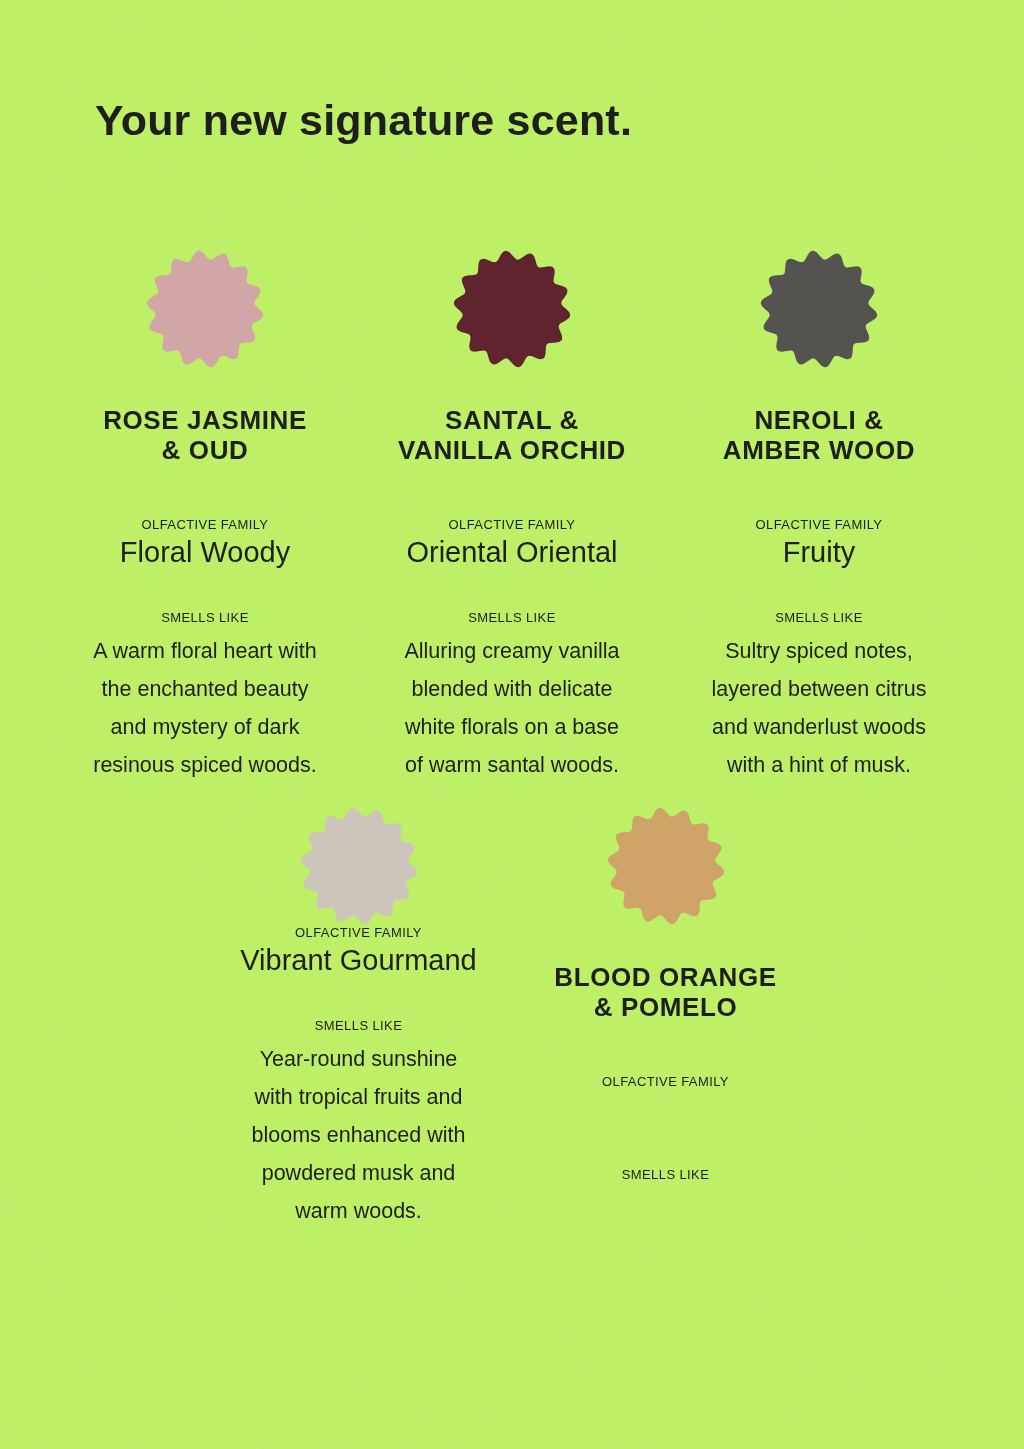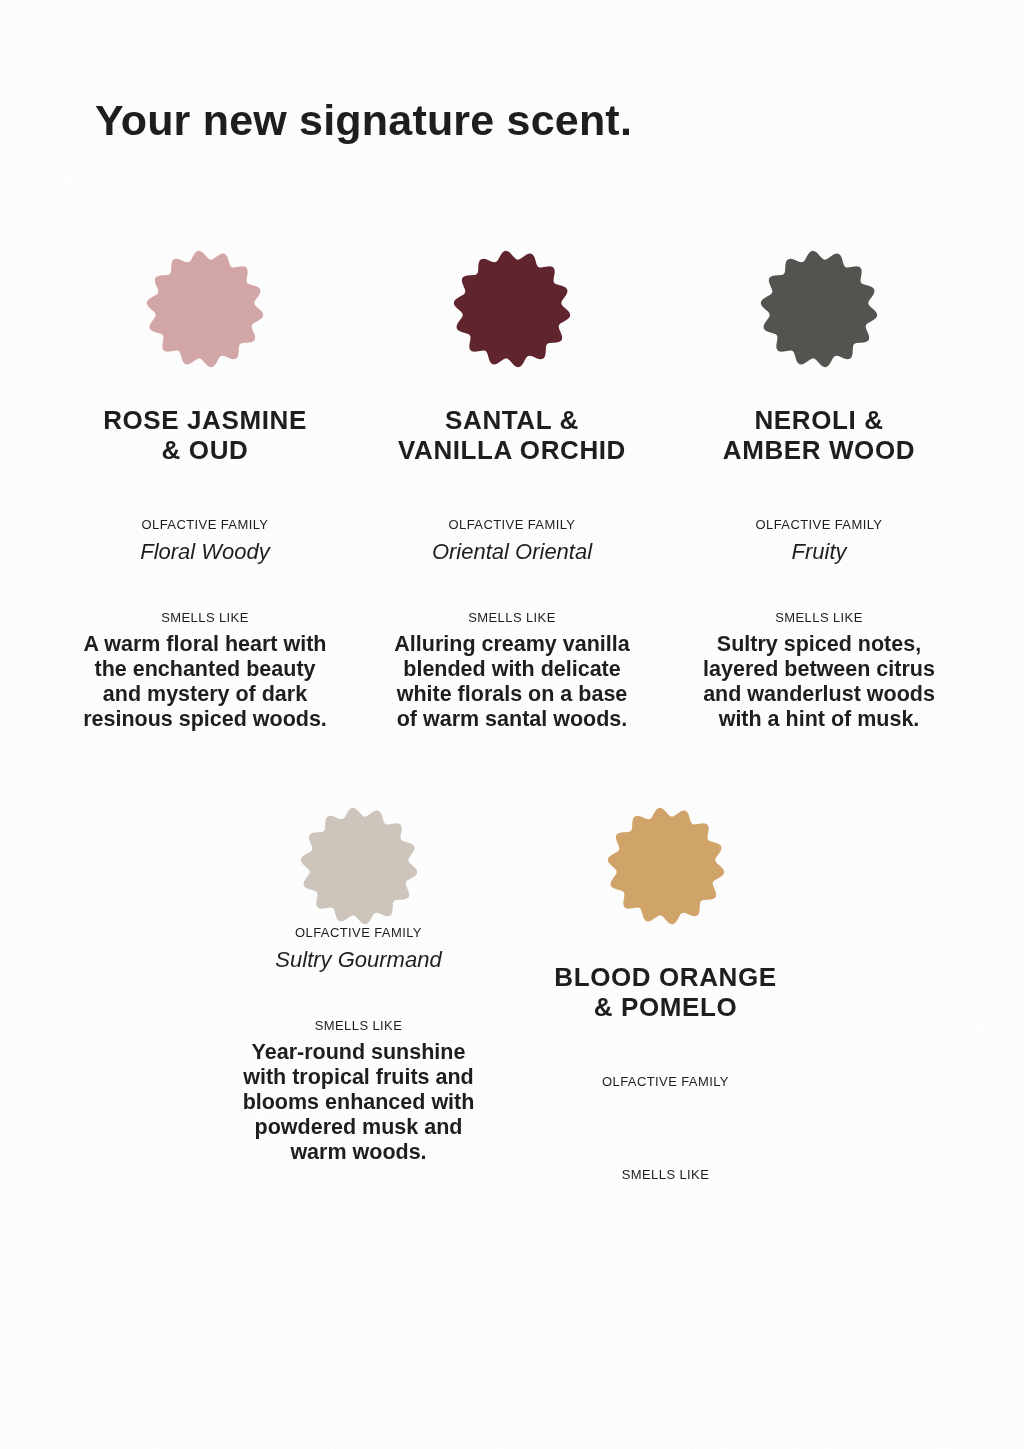--- a/index.html
+++ b/index.html
@@ -5,21 +5,21 @@
   html,body{margin:0;padding:0;}
   body{
     font-family:"Liberation Sans","DejaVu Sans",sans-serif;
     color:#1e1e1c;
     background:#dfdcd7;
   }
   .page{
     position:relative;
     width:1024px;
     height:1449px;
-    background:#ffffff;
+    background:#bef264;
     overflow:hidden;
   }
   .grain{
     position:absolute;
     inset:0;
     width:100%;
     height:100%;
     pointer-events:none;
     opacity:.5;
   }
@@ -65,30 +65,28 @@
   }
   .family-slot{height:93px;}
   .label{
     font-size:13px;
     line-height:16px;
     font-weight:400;
     letter-spacing:.4px;
   }
   .family-value{
     margin-top:6px;
-    font-size:22px;
+    font-size:29px;
     line-height:26px;
-    font-style:italic;
   }
   .desc{
     margin:6px 0 0 0;
     font-size:21.5px;
-    line-height:25px;
+    line-height:38px;
     white-space:pre-line;
-    font-weight:bold;
   }
 </style>
 </head>
 <body>
 
 <div class="page">
 
   <svg class="grain" xmlns="http://www.w3.org/2000/svg">
     <filter id="noise">
       <feTurbulence type="fractalNoise" baseFrequency="0.9" numOctaves="2" stitchTiles="stitch"></feTurbulence>
@@ -180,21 +178,21 @@
     <div class="row row-2">
 
       <div class="card">
         <div class="swatch-slot">
           <svg class="seal" viewBox="0 0 120 120">
             <path class="seal-path" fill="#cdc5bb" d="M115.00 60.00L116.38 61.27L117.59 62.59L118.51 63.94L119.04 65.31L119.13 66.66L118.74 67.96L117.92 69.17L116.72 70.29L115.24 71.31L113.62 72.24L111.98 73.10L110.47 73.93L109.19 74.77L108.24 75.67L107.67 76.68L107.49 77.82L107.67 79.12L108.14 80.58L108.81 82.17L109.55 83.86L110.24 85.60L110.76 87.32L111.00 88.94L110.89 90.40L110.38 91.66L109.47 92.66L108.20 93.39L106.64 93.88L104.87 94.16L103.00 94.29L101.15 94.36L99.43 94.45L97.91 94.65L96.66 95.05L95.71 95.71L95.05 96.66L94.65 97.91L94.45 99.43L94.36 101.15L94.29 103.00L94.16 104.87L93.88 106.64L93.39 108.20L92.66 109.47L91.66 110.38L90.40 110.89L88.94 111.00L87.32 110.76L85.60 110.24L83.86 109.55L82.17 108.81L80.58 108.14L79.12 107.67L77.82 107.49L76.68 107.67L75.67 108.24L74.77 109.19L73.93 110.47L73.10 111.98L72.24 113.62L71.31 115.24L70.29 116.72L69.17 117.92L67.96 118.74L66.66 119.13L65.31 119.04L63.94 118.51L62.59 117.59L61.27 116.38L60.00 115.00L58.80 113.60L57.65 112.30L56.55 111.24L55.45 110.52L54.35 110.18L53.19 110.26L51.97 110.73L50.65 111.51L49.25 112.52L47.76 113.62L46.22 114.68L44.66 115.57L43.14 116.16L41.68 116.38L40.35 116.16L39.17 115.50L38.17 114.43L37.34 113.01L36.68 111.34L36.14 109.55L35.66 107.77L35.19 106.10L34.65 104.67L33.99 103.54L33.13 102.76L32.06 102.33L30.75 102.22L29.23 102.36L27.52 102.65L25.71 103.00L23.86 103.29L22.07 103.41L20.44 103.28L19.03 102.85L17.93 102.07L17.15 100.97L16.72 99.56L16.59 97.93L16.71 96.14L17.00 94.29L17.35 92.48L17.64 90.77L17.78 89.25L17.67 87.94L17.24 86.87L16.46 86.01L15.33 85.35L13.90 84.81L12.23 84.34L10.45 83.86L8.66 83.32L6.99 82.66L5.57 81.83L4.50 80.83L3.84 79.65L3.62 78.32L3.84 76.86L4.43 75.34L5.32 73.78L6.38 72.24L7.48 70.75L8.49 69.35L9.27 68.03L9.74 66.81L9.82 65.65L9.48 64.55L8.76 63.45L7.70 62.35L6.40 61.20L5.00 60.00L3.62 58.73L2.41 57.41L1.49 56.06L0.96 54.69L0.87 53.34L1.26 52.04L2.08 50.83L3.28 49.71L4.76 48.69L6.38 47.76L8.02 46.90L9.53 46.07L10.81 45.23L11.76 44.33L12.33 43.32L12.51 42.18L12.33 40.88L11.86 39.42L11.19 37.83L10.45 36.14L9.76 34.40L9.24 32.68L9.00 31.06L9.11 29.60L9.62 28.34L10.53 27.34L11.80 26.61L13.36 26.12L15.13 25.84L17.00 25.71L18.85 25.64L20.57 25.55L22.09 25.35L23.34 24.95L24.29 24.29L24.95 23.34L25.35 22.09L25.55 20.57L25.64 18.85L25.71 17.00L25.84 15.13L26.12 13.36L26.61 11.80L27.34 10.53L28.34 9.62L29.60 9.11L31.06 9.00L32.68 9.24L34.40 9.76L36.14 10.45L37.83 11.19L39.42 11.86L40.88 12.33L42.18 12.51L43.32 12.33L44.33 11.76L45.23 10.81L46.07 9.53L46.90 8.02L47.76 6.38L48.69 4.76L49.71 3.28L50.83 2.08L52.04 1.26L53.34 0.87L54.69 0.96L56.06 1.49L57.41 2.41L58.73 3.62L60.00 5.00L61.20 6.40L62.35 7.70L63.45 8.76L64.55 9.48L65.65 9.82L66.81 9.74L68.03 9.27L69.35 8.49L70.75 7.48L72.24 6.38L73.78 5.32L75.34 4.43L76.86 3.84L78.32 3.62L79.65 3.84L80.83 4.50L81.83 5.57L82.66 6.99L83.32 8.66L83.86 10.45L84.34 12.23L84.81 13.90L85.35 15.33L86.01 16.46L86.87 17.24L87.94 17.67L89.25 17.78L90.77 17.64L92.48 17.35L94.29 17.00L96.14 16.71L97.93 16.59L99.56 16.72L100.97 17.15L102.07 17.93L102.85 19.03L103.28 20.44L103.41 22.07L103.29 23.86L103.00 25.71L102.65 27.52L102.36 29.23L102.22 30.75L102.33 32.06L102.76 33.13L103.54 33.99L104.67 34.65L106.10 35.19L107.77 35.66L109.55 36.14L111.34 36.68L113.01 37.34L114.43 38.17L115.50 39.17L116.16 40.35L116.38 41.68L116.16 43.14L115.57 44.66L114.68 46.22L113.62 47.76L112.52 49.25L111.51 50.65L110.73 51.97L110.26 53.19L110.18 54.35L110.52 55.45L111.24 56.55L112.30 57.65L113.60 58.80L115.00 60.00Z"></path>
           </svg>
         </div>
         <div class="family-slot">
           <div class="label">OLFACTIVE FAMILY</div>
-          <div class="family-value">Sultry Gourmand</div>
+          <div class="family-value">Vibrant Gourmand</div>
         </div>
         <div class="smells-slot">
           <div class="label">SMELLS LIKE</div>
           <p class="desc">Year-round sunshine
 with tropical fruits and
 blooms enhanced with
 powdered musk and
 warm woods.</p>
         </div>
       </div>

